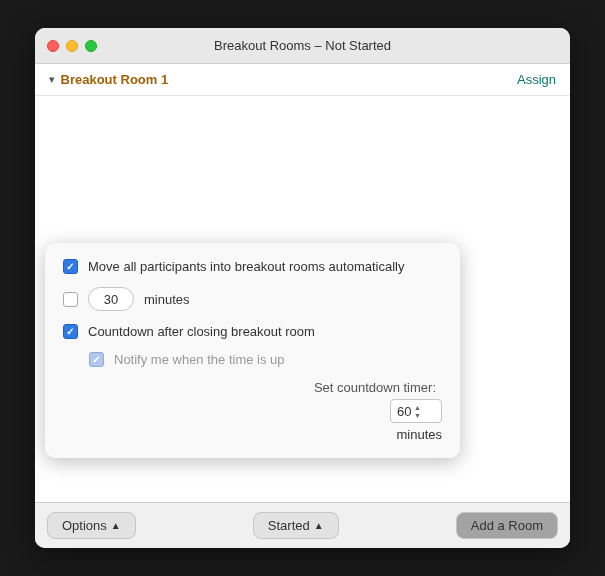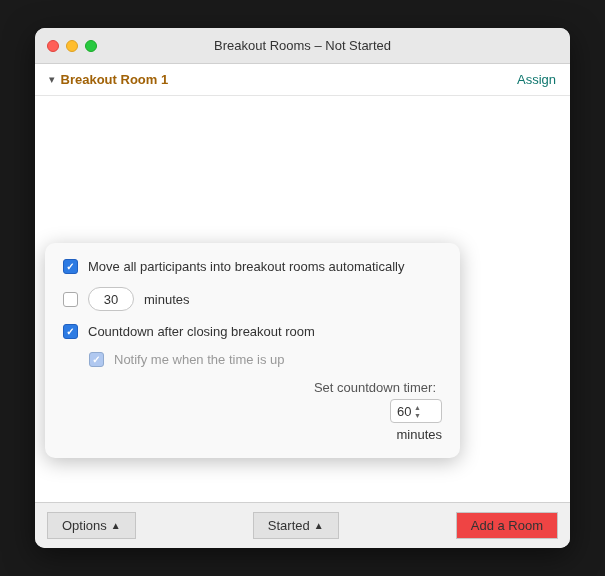--- a/index.html
+++ b/index.html
@@ -115,36 +115,36 @@
       display: flex;
       align-items: center;
       justify-content: space-between;
       padding: 0 12px;
       border-radius: 0 0 10px 10px;
     }
 
     .toolbar-btn {
       background: #e2e2e2;
       border: 1px solid #c5c5c5;
-      border-radius: 0;
+      border-radius: 8px;
       padding: 5px 14px;
       font-size: 13px;
       cursor: pointer;
       color: #333;
       display: flex;
       align-items: center;
       gap: 4px;
     }
 
     .toolbar-btn.options-btn {
       background: #e2e2e2;
     }
 
     .toolbar-btn.add-room-btn {
-      background: #ef4444;
+      background: #a3a3a3;
     }
 
     .toolbar-btn.open-all-btn {
       background: #e8e8e8;
       color: #aaa;
       border-color: #d5d5d5;
       cursor: default;
     }
 
     .chevron-up { font-size: 10px; }

